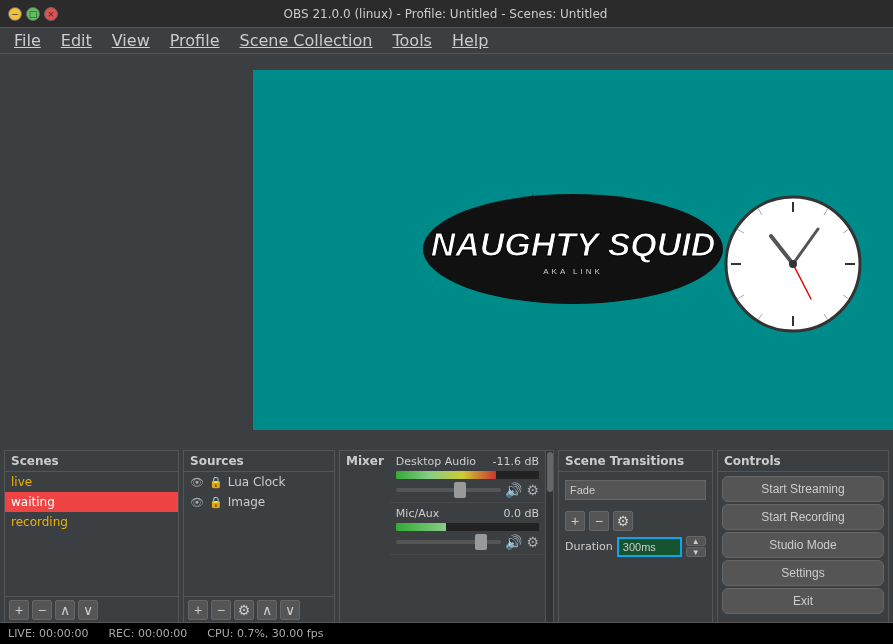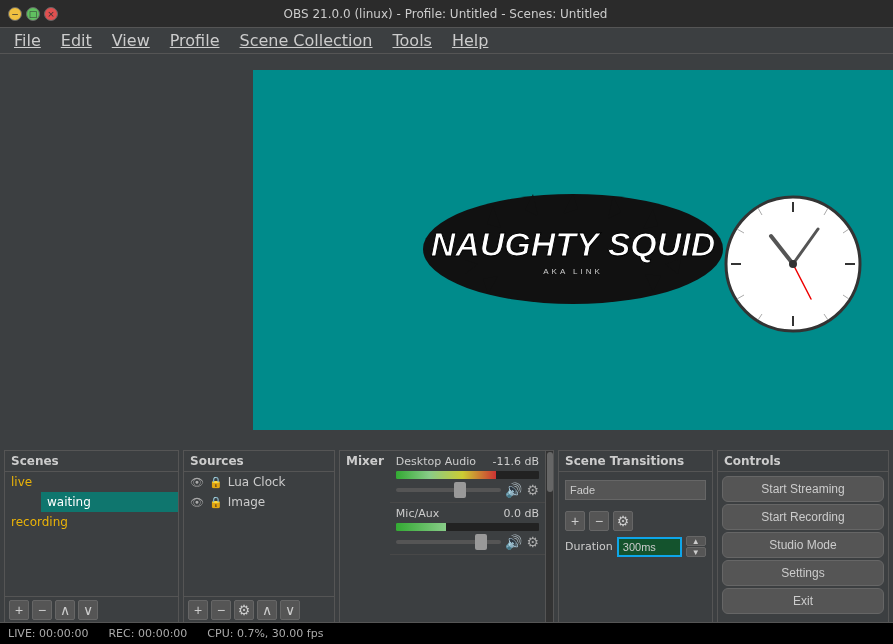--- a/index.html
+++ b/index.html
@@ -133,23 +133,22 @@
     .list-content {
       flex: 1;
       overflow-y: auto;
     }
     .list-item {
       padding: 3px 6px;
       cursor: pointer;
       color: #eab308;
     }
     .list-item.selected {
-      background: #0f766e;
+      background: #ef4444;
       color: white;
-      margin-left: 36px;
     }
 
     .panel-toolbar {
       display: flex;
       align-items: center;
       padding: 3px 4px;
       gap: 3px;
       border-top: 1px solid #555;
     }
     .tb-btn {

